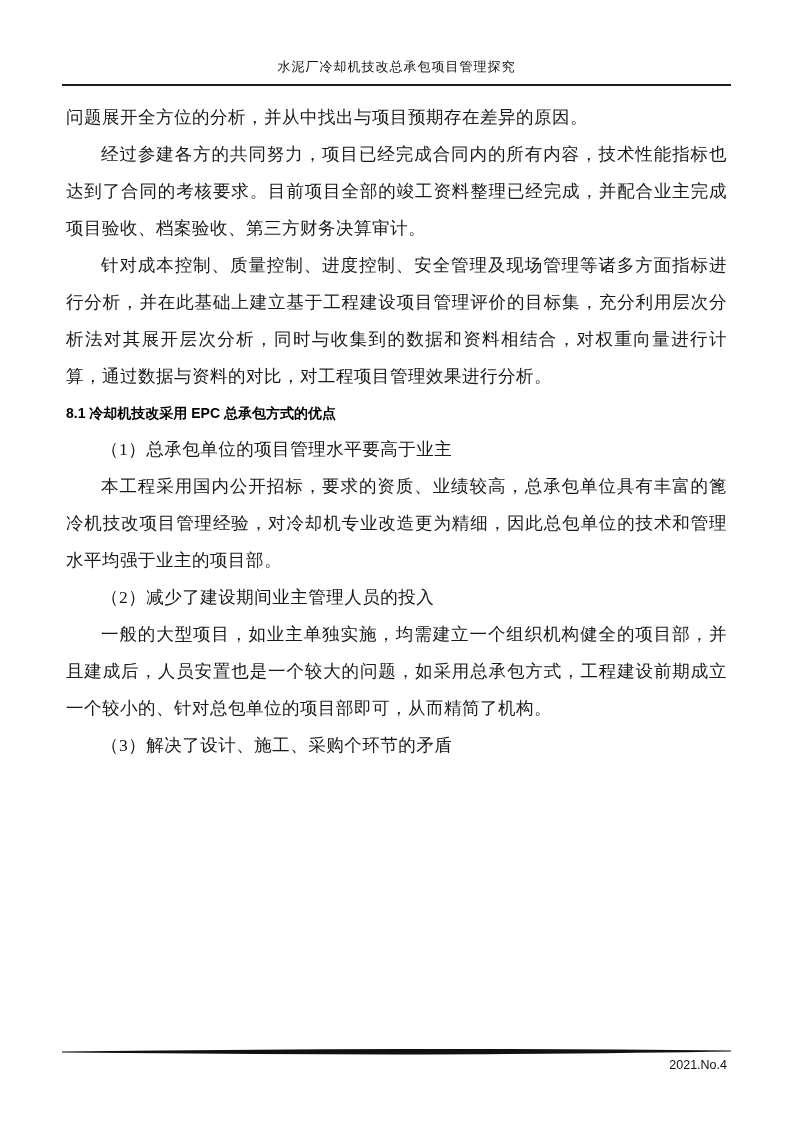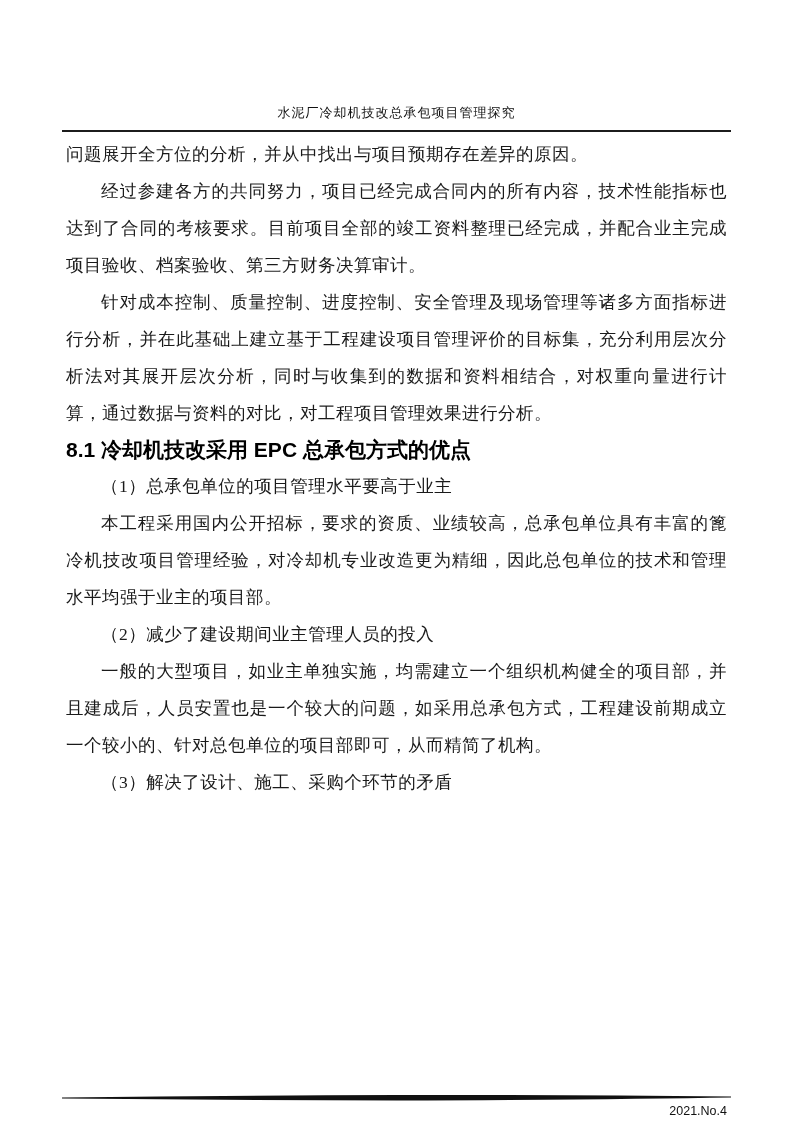--- a/index.html
+++ b/index.html
@@ -8,21 +8,20 @@
     background: #ffffff;
   }
   .page {
     position: relative;
     width: 793px;
     height: 1071px;
     background: #ffffff;
     overflow: hidden;
     font-family: "Liberation Serif", "DejaVu Serif", serif;
     color: #1a1a1a;
-    margin-top: 46px;
   }
   
   .running-head {
     position: absolute;
     top: 58px;
     left: 64px;
     right: 64px;
     text-align: center;
     font-size: 13px;
     letter-spacing: 1px;
@@ -32,21 +31,21 @@
     position: absolute;
     top: 84px;
     left: 62px;
     right: 62px;
     height: 0;
     border-top: 2px solid #1c1c1c;
   }
   
   .body-text {
     position: absolute;
-    top: 90px;
+    top: 99px;
     left: 66px;
     width: 661px;
   }
   .body-text p {
     margin: 0;
     font-size: 17.5px;
     line-height: 37px;
     text-align: justify;
     text-justify: inter-character;
     letter-spacing: 0.5px;
@@ -59,21 +58,21 @@
     font-family: "Liberation Sans", "DejaVu Sans", sans-serif;
     font-weight: bold;
     font-size: 19px;
     line-height: 33px;
     color: #000000;
   }
   .h-level2 {
     margin: 0;
     font-family: "Liberation Sans", "DejaVu Sans", sans-serif;
     font-weight: bold;
-    font-size: 21px;
+    font-size: 14px;
     line-height: 36px;
     color: #000000;
   }
   
   .footer-rule {
     position: absolute;
     top: 1048px;
     left: 62px;
     width: 669px;
     height: 8px;

